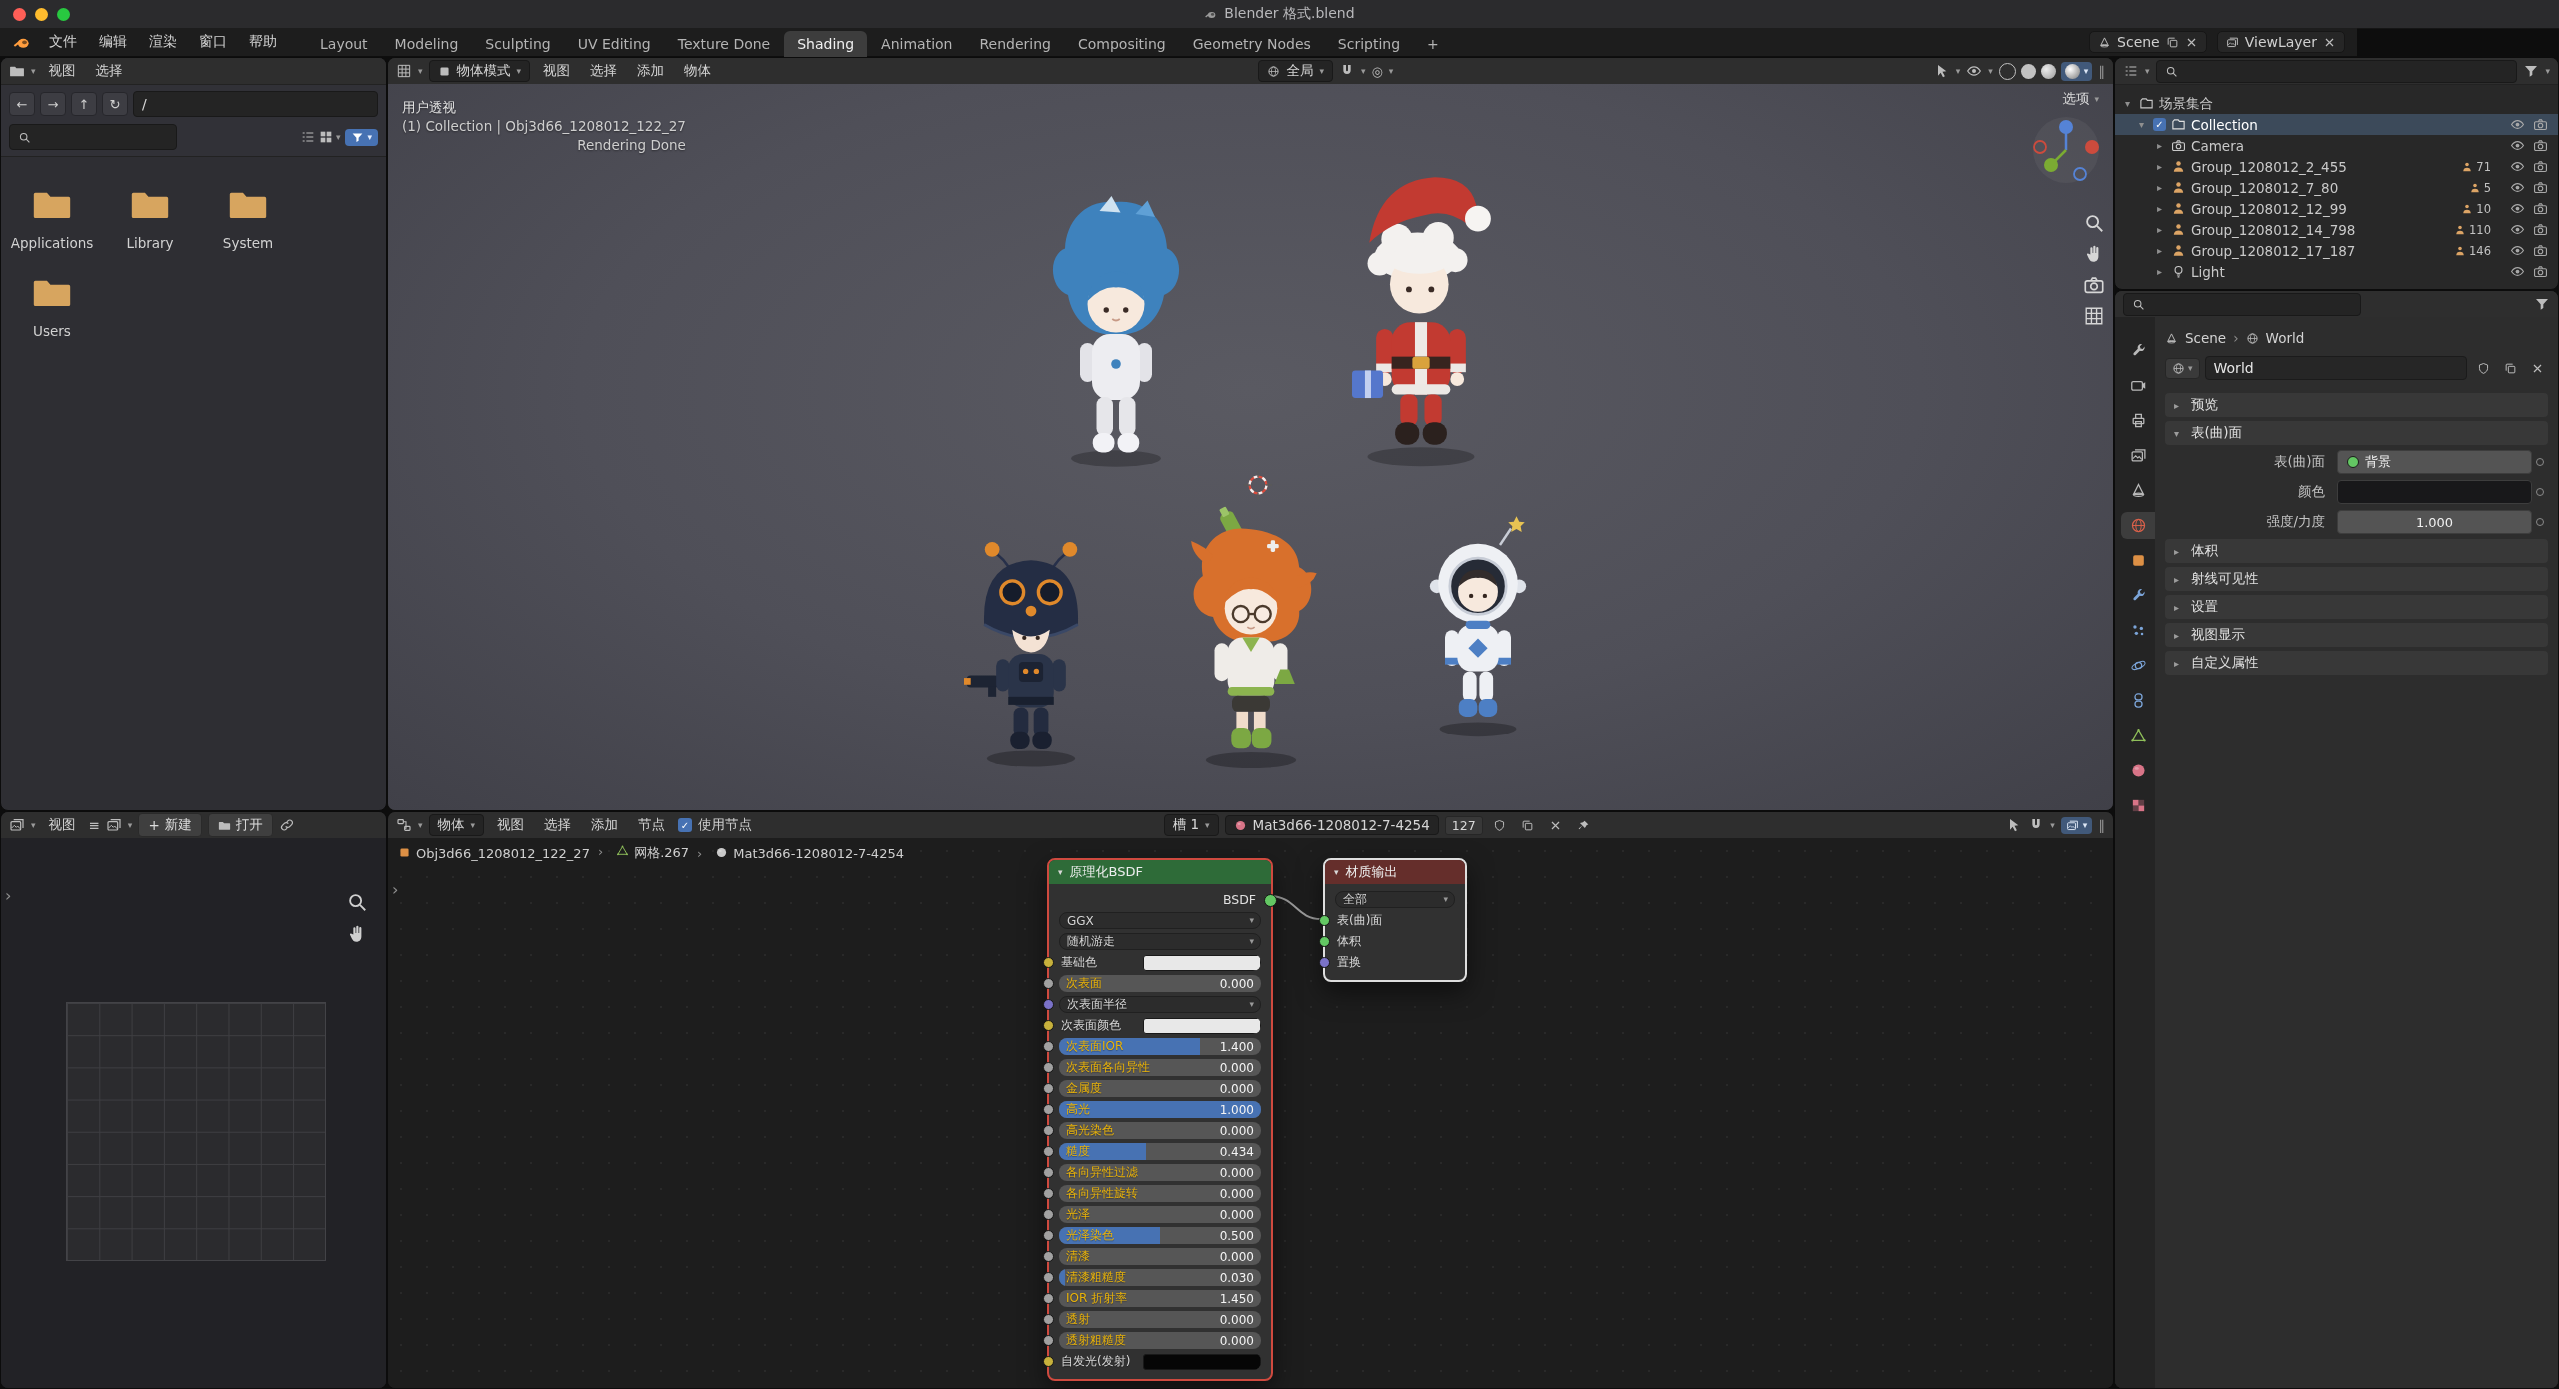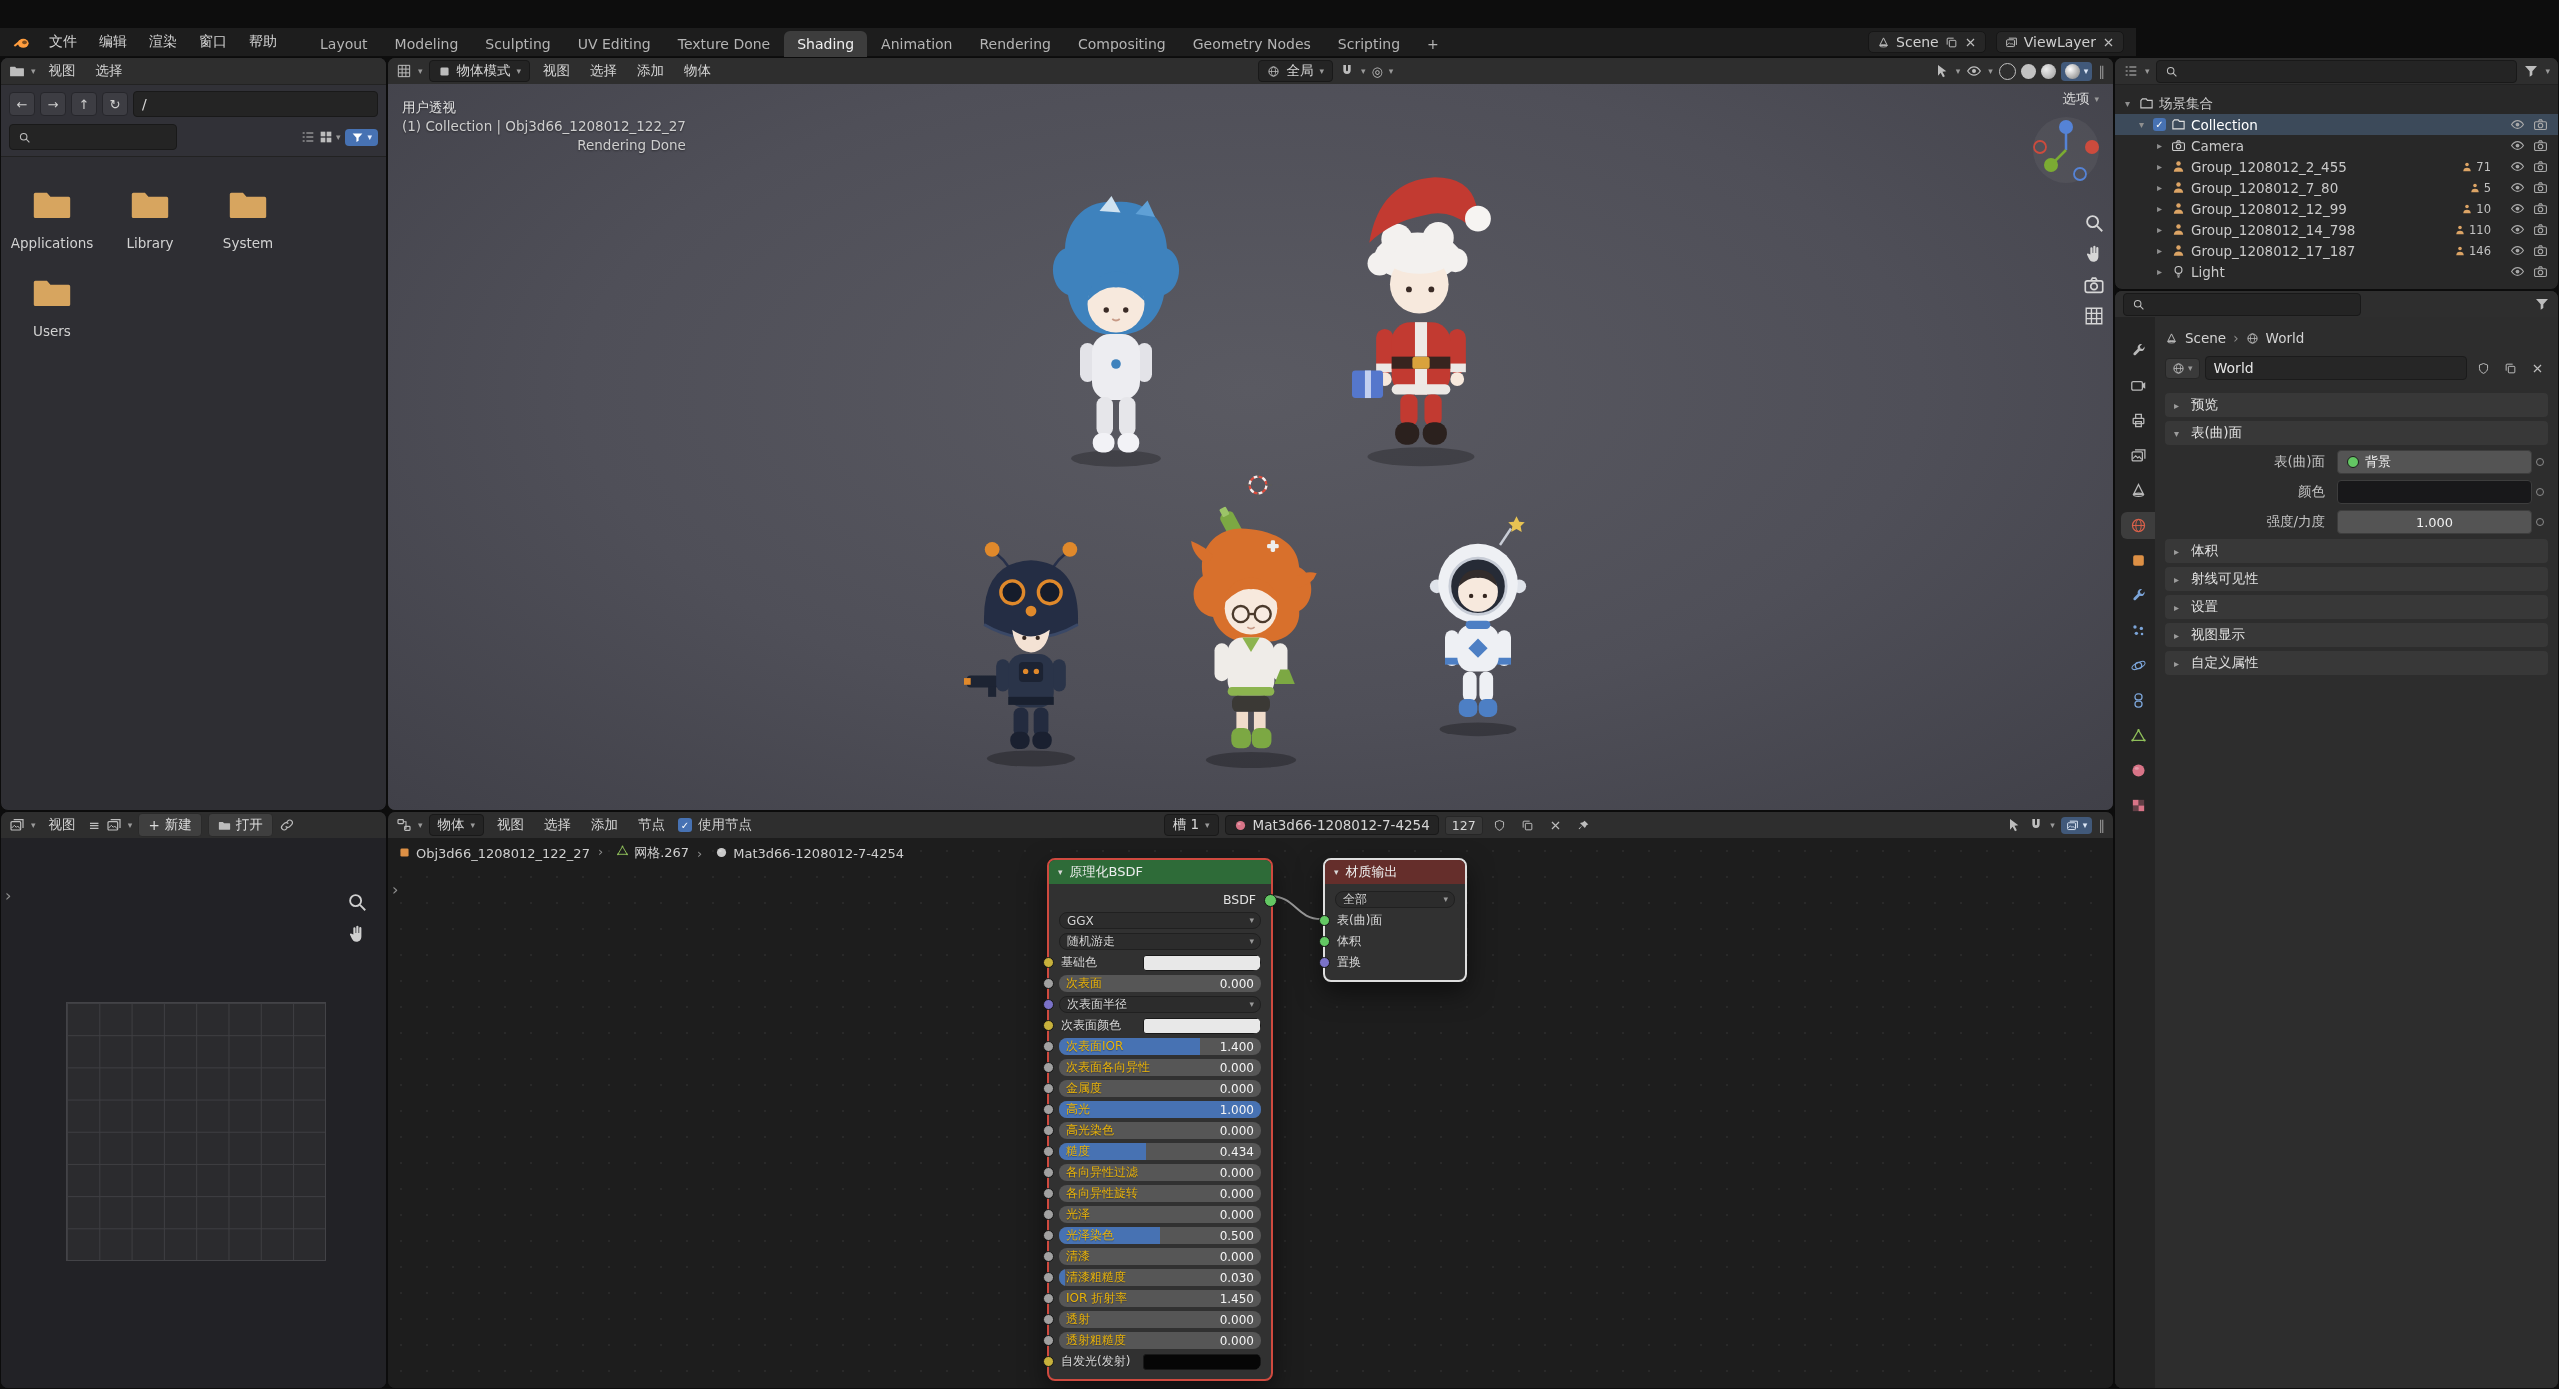--- a/index.html
+++ b/index.html
@@ -9,21 +9,21 @@
   .ic{width:16px;height:16px;flex:0 0 auto;color:#bdbdbd;}
   .ic.small{width:13px;height:13px;}
   .chevron{font-size:9px;color:#9a9a9a;line-height:1;}
   
   .titlebar{position:absolute;left:0;top:0;width:2559px;height:28px;background:#2b2b2d;
             display:flex;align-items:center;justify-content:center;gap:7px;color:#b8b8bb;font-size:14px;border-bottom:1px solid #151515;}
   .lights{position:absolute;left:13px;top:7.5px;display:flex;gap:9px;}
   .light{width:13px;height:13px;border-radius:50%;}
   .light.red{background:#ff5f57}.light.yellow{background:#febc2e}.light.green{background:#28c840}
   
-  .topbar{position:absolute;left:0;top:28px;width:2136px;height:29px;background:#1d1d1d;
+  .topbar{position:absolute;left:0;top:28px;width:2357px;height:29px;background:#1d1d1d;
           display:flex;align-items:center;padding:0 12px;box-sizing:border-box;border-bottom:1px solid #0e0e0e;}
   .tb-menus{display:flex;align-items:center;gap:2px;margin:0 6px 0 8px;}
   .menu{padding:3px 10px;border-radius:4px;color:#d4d4d4;font-size:14px;}
   .wtabs{display:flex;align-items:flex-end;gap:1px;margin-left:14px;height:29px;}
   .wtab{padding:5px 13px;border-radius:6px 6px 0 0;color:#b4b4b4;font-size:14px;white-space:nowrap;}
   .wtab.active{background:#3d3d3d;color:#f0f0f0;}
   .tb-right{margin-left:auto;display:flex;align-items:center;gap:10px;}
   .tb-select{display:flex;align-items:center;gap:6px;background:#262626;border:1px solid #161616;border-radius:5px;padding:2px 8px;color:#d0d0d0;}
   
   .panel{position:absolute;background:#2b2b2b;border:1px solid #0c0c0c;border-radius:8px;overflow:hidden;box-sizing:border-box;}
@@ -279,20 +279,31 @@
           <rect x="13" y="13" width="7" height="7" fill="currentColor"></rect>
         </symbol>
       <symbol id="i-blender" viewBox="0 0 24 24">
           <path d="M3 16.5L11 10" stroke="currentColor" stroke-width="2.6" fill="none"></path>
           <ellipse cx="14.2" cy="13" rx="6.8" ry="5.6" fill="currentColor"></ellipse>
           <ellipse cx="15.8" cy="11.8" rx="3" ry="2.4" fill="#000" opacity=".5"></ellipse>
         </symbol>
     </defs>
   </svg>
 
+  <div class="titlebar">
+    <div class="lights">
+      <span class="light red"></span>
+      <span class="light yellow"></span>
+      <span class="light green"></span>
+    </div>
+    <svg class="ic small" style="color:#9a9a9a">
+        <use href="#i-blender"></use>
+      </svg>
+    <span>Blender 格式.blend</span>
+  </div>
 
   <div class="topbar">
     <svg class="ic" style="color:#ff9d3e;width:19px;height:19px">
         <use href="#i-blender"></use>
       </svg>
     <div class="tb-menus">
 
     <span class="menu">文件</span>
         <span class="menu">编辑</span>
         <span class="menu">渲染</span>

